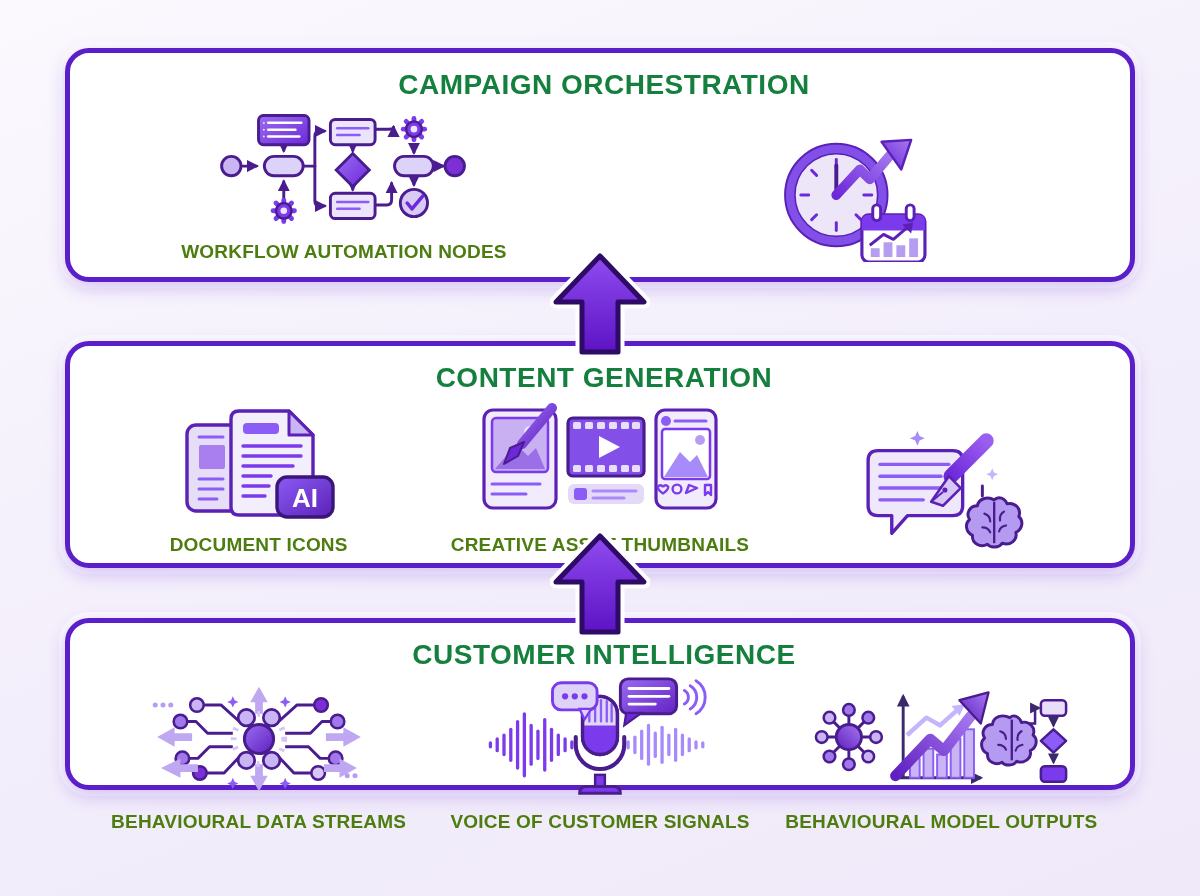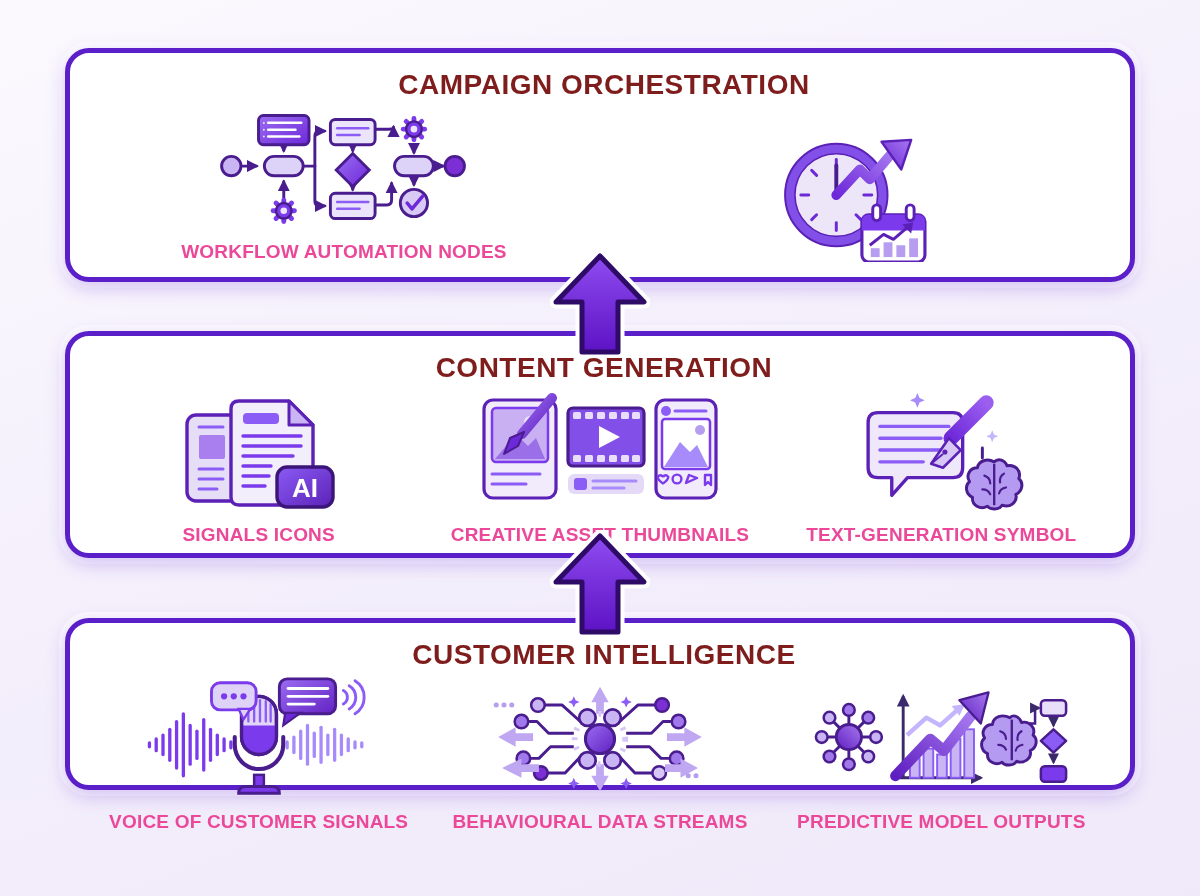--- a/index.html
+++ b/index.html
@@ -13,33 +13,33 @@
   .band{
     position:absolute;left:65px;width:1070px;
     background:#ffffff;
     border:5px solid #5a1fc8;border-radius:24px;
     box-shadow:0 6px 18px rgba(106,44,214,.28), 0 0 0 6px rgba(255,255,255,.65);
     box-sizing:border-box;
     display:flex;flex-direction:column;
     z-index:1;
   }
   .band-top{top:48px;height:234px;}
-  .band-mid{top:331px;height:227px;}
+  .band-mid{top:341px;height:227px;}
   .band-bot{top:618px;height:172px;}
   .band-title{
     text-align:center;margin:16px 0 0 8px;
     font-size:28px;font-weight:800;letter-spacing:.5px;
-    color:#7f1d1d;
+    color:#15803d;
   }
   .items{flex:1;display:flex;align-items:stretch;padding:2px 18px 14px 18px;}
   .item{flex:1;display:flex;flex-direction:column;align-items:center;justify-content:flex-end;}
   .icon-wrap{height:132px;display:flex;align-items:center;justify-content:flex-end;}
   .item-label{
     margin-top:6px;font-size:19px;font-weight:700;letter-spacing:.2px;
-    color:#ec4899;text-align:center;white-space:nowrap;
+    color:#4d7c0f;text-align:center;white-space:nowrap;
   }
   .up-arrow{position:absolute;left:550px;width:100px;height:104px;z-index:2;}
   .arrow1{top:252px;}
   .arrow2{top:532px;}
   svg{display:block;}
   text{font-family:"Liberation Sans","DejaVu Sans",sans-serif;}
 </style>
 </head>
 <body>
 
@@ -209,21 +209,21 @@
               <line x1="70" y1="55" x2="128" y2="55"></line>
               <line x1="70" y1="65" x2="120" y2="65"></line>
               <line x1="70" y1="75" x2="98" y2="75"></line>
               <line x1="70" y1="85" x2="96" y2="85"></line>
               <line x1="70" y1="95" x2="92" y2="95"></line>
             </g>
             <rect x="104" y="76" width="56" height="40" rx="10" fill="url(#dG)" stroke="#3b1678" stroke-width="3.4"></rect>
             <text x="132" y="106" text-anchor="middle" font-size="26" font-weight="bold" fill="#ffffff">AI</text>
           </svg>
         </div>
-        <div class="item-label">SIGNALS ICONS</div>
+        <div class="item-label">DOCUMENT ICONS</div>
       </div>
 
       <div class="item">
         <div class="icon-wrap">
           <svg width="244" height="120" viewBox="0 0 244 120">
             <defs>
               <linearGradient id="aG" x1="0" y1="0" x2="1" y2="1">
                 <stop offset="0" stop-color="#9b6df2"></stop>
                   <stop offset="1" stop-color="#5f1fc0"></stop>
               </linearGradient>
@@ -304,29 +304,90 @@
             <path d="M142,44 l1.8,4.2 L148,50 l-4.2,1.8 L142,56 l-1.8,-4.2 L136,50 l4.2,-1.8 z" fill="#c4b5fd"></path>
             <line x1="132" y1="62" x2="132" y2="72" stroke="#4a1d8f" stroke-width="3" stroke-linecap="round"></line>
 
             <g transform="translate(144,100)">
               <path d="M0,-24 c-7,-4 -16,-1 -17,6 c-8,0 -12,8 -8,14 c-5,4 -4,13 3,16 c-1,8 8,13 15,9 c3,4 12,4 15,-1 c8,3 16,-3 14,-11 c7,-3 8,-12 3,-16 c3,-8 -4,-15 -12,-13 c-2,-6 -9,-8 -13,-4 z" fill="#b49af0" stroke="#4a1d8f" stroke-width="3" stroke-linejoin="round"></path>
               <path d="M0,-22 V20" stroke="#4a1d8f" stroke-width="2.4" fill="none"></path>
               <path d="M-10,-10 q6,2 6,8 M-12,4 q6,0 8,5 M10,-12 q-5,3 -4,9 M12,2 q-6,1 -7,6" stroke="#4a1d8f" stroke-width="2.2" fill="none" stroke-linecap="round"></path>
             </g>
           </svg>
         </div>
-        <div class="item-label">TEXT-GENERATION SYMBOL</div>
       </div>
 
     </div>
   </section>
 
   <section class="band band-bot">
     <h2 class="band-title">CUSTOMER INTELLIGENCE</h2>
     <div class="items">
+
+      <div class="item">
+        <div class="icon-wrap">
+          <svg width="232" height="128" viewBox="0 0 230 132">
+            <defs>
+              <linearGradient id="bG" x1="0" y1="0" x2="1" y2="1">
+                <stop offset="0" stop-color="#9b6df2"></stop>
+                  <stop offset="1" stop-color="#5f1fc0"></stop>
+              </linearGradient>
+            </defs>
+            <g fill="none" stroke="#4a1d8f" stroke-width="3" stroke-linejoin="round">
+              <path d="M97,50 L76,31 H58"></path>
+              <path d="M88,60 H62 L50,48 H41"></path>
+              <path d="M88,74 H64 L52,86 H43"></path>
+              <path d="M97,82 L79,101 H61"></path>
+              <path d="M133,50 L154,31 H172"></path>
+              <path d="M142,60 H168 L180,48 H189"></path>
+              <path d="M142,74 H166 L178,86 H187"></path>
+              <path d="M133,82 L151,101 H169"></path>
+            </g>
+            <circle cx="51" cy="31" r="7" fill="#c9b4f4" stroke="#4a1d8f" stroke-width="2.6"></circle>
+            <circle cx="34" cy="48" r="7" fill="#a177ec" stroke="#4a1d8f" stroke-width="2.6"></circle>
+            <circle cx="36" cy="86" r="7" fill="#a177ec" stroke="#4a1d8f" stroke-width="2.6"></circle>
+            <circle cx="54" cy="101" r="7" fill="#7c2fd4" stroke="#4a1d8f" stroke-width="2.6"></circle>
+            <circle cx="179" cy="31" r="7" fill="#7c2fd4" stroke="#4a1d8f" stroke-width="2.6"></circle>
+            <circle cx="196" cy="48" r="7" fill="#a177ec" stroke="#4a1d8f" stroke-width="2.6"></circle>
+            <circle cx="194" cy="86" r="7" fill="#a177ec" stroke="#4a1d8f" stroke-width="2.6"></circle>
+            <circle cx="176" cy="101" r="7" fill="#d8c7f6" stroke="#4a1d8f" stroke-width="2.6"></circle>
+
+            <g fill="#bfa7f1">
+              <polygon points="10,64 28,54 28,60 46,60 46,68 28,68 28,74"></polygon>
+              <polygon points="14,96 34,86 34,92 52,92 52,100 34,100 34,106"></polygon>
+              <polygon points="220,64 202,54 202,60 184,60 184,68 202,68 202,74"></polygon>
+              <polygon points="216,96 198,86 198,92 182,92 182,100 198,100 198,106"></polygon>
+              <polygon points="115,12 106,28 111,28 111,40 119,40 119,28 124,28"></polygon>
+              <polygon points="115,120 106,104 111,104 111,92 119,92 119,104 124,104"></polygon>
+            </g>
+            <g fill="#b79df0">
+              <circle cx="8" cy="31" r="2.6"></circle>
+                <circle cx="16" cy="31" r="2.6"></circle>
+                <circle cx="24" cy="31" r="2.6"></circle>
+              <circle cx="206" cy="104" r="2.6"></circle>
+                <circle cx="214" cy="104" r="2.6"></circle>
+            </g>
+
+            <g fill="#8b5cf6">
+              <path d="M88,22 l1.8,4 l4,1.8 l-4,1.8 l-1.8,4 l-1.8,-4 l-4,-1.8 l4,-1.8 z"></path>
+              <path d="M142,22 l1.8,4 l4,1.8 l-4,1.8 l-1.8,4 l-1.8,-4 l-4,-1.8 l4,-1.8 z"></path>
+              <path d="M88,106 l1.8,4 l4,1.8 l-4,1.8 l-1.8,4 l-1.8,-4 l-4,-1.8 l4,-1.8 z"></path>
+              <path d="M142,106 l1.8,4 l4,1.8 l-4,1.8 l-1.8,4 l-1.8,-4 l-4,-1.8 l4,-1.8 z"></path>
+            </g>
+
+            <circle cx="115" cy="66" r="26" fill="none" stroke="#d8c7f6" stroke-width="6" stroke-dasharray="3 7"></circle>
+            <circle cx="128" cy="44" r="8.5" fill="#c9b4f4" stroke="#4a1d8f" stroke-width="2.8"></circle>
+            <circle cx="102" cy="44" r="8.5" fill="#c9b4f4" stroke="#4a1d8f" stroke-width="2.8"></circle>
+            <circle cx="128" cy="88" r="8.5" fill="#c9b4f4" stroke="#4a1d8f" stroke-width="2.8"></circle>
+            <circle cx="102" cy="88" r="8.5" fill="#c9b4f4" stroke="#4a1d8f" stroke-width="2.8"></circle>
+            <circle cx="115" cy="66" r="15" fill="url(#bG)" stroke="#4a1d8f" stroke-width="3.2"></circle>
+          </svg>
+        </div>
+        <div class="item-label">BEHAVIOURAL DATA STREAMS</div>
+      </div>
 
       <div class="item">
         <div class="icon-wrap">
           <svg width="250" height="128" viewBox="0 0 250 132">
             <defs>
               <linearGradient id="vG" x1="0" y1="0" x2="1" y2="1">
                 <stop offset="0" stop-color="#9b6df2"></stop>
                   <stop offset="1" stop-color="#6322c3"></stop>
               </linearGradient>
             </defs>
@@ -394,82 +455,20 @@
               <path d="M218,11 a14,14 0 0 1 0,24"></path>
               <path d="M224,6 a20,20 0 0 1 0,34"></path>
             </g>
           </svg>
         </div>
         <div class="item-label">VOICE OF CUSTOMER SIGNALS</div>
       </div>
 
       <div class="item">
         <div class="icon-wrap">
-          <svg width="232" height="128" viewBox="0 0 230 132">
-            <defs>
-              <linearGradient id="bG" x1="0" y1="0" x2="1" y2="1">
-                <stop offset="0" stop-color="#9b6df2"></stop>
-                  <stop offset="1" stop-color="#5f1fc0"></stop>
-              </linearGradient>
-            </defs>
-            <g fill="none" stroke="#4a1d8f" stroke-width="3" stroke-linejoin="round">
-              <path d="M97,50 L76,31 H58"></path>
-              <path d="M88,60 H62 L50,48 H41"></path>
-              <path d="M88,74 H64 L52,86 H43"></path>
-              <path d="M97,82 L79,101 H61"></path>
-              <path d="M133,50 L154,31 H172"></path>
-              <path d="M142,60 H168 L180,48 H189"></path>
-              <path d="M142,74 H166 L178,86 H187"></path>
-              <path d="M133,82 L151,101 H169"></path>
-            </g>
-            <circle cx="51" cy="31" r="7" fill="#c9b4f4" stroke="#4a1d8f" stroke-width="2.6"></circle>
-            <circle cx="34" cy="48" r="7" fill="#a177ec" stroke="#4a1d8f" stroke-width="2.6"></circle>
-            <circle cx="36" cy="86" r="7" fill="#a177ec" stroke="#4a1d8f" stroke-width="2.6"></circle>
-            <circle cx="54" cy="101" r="7" fill="#7c2fd4" stroke="#4a1d8f" stroke-width="2.6"></circle>
-            <circle cx="179" cy="31" r="7" fill="#7c2fd4" stroke="#4a1d8f" stroke-width="2.6"></circle>
-            <circle cx="196" cy="48" r="7" fill="#a177ec" stroke="#4a1d8f" stroke-width="2.6"></circle>
-            <circle cx="194" cy="86" r="7" fill="#a177ec" stroke="#4a1d8f" stroke-width="2.6"></circle>
-            <circle cx="176" cy="101" r="7" fill="#d8c7f6" stroke="#4a1d8f" stroke-width="2.6"></circle>
-
-            <g fill="#bfa7f1">
-              <polygon points="10,64 28,54 28,60 46,60 46,68 28,68 28,74"></polygon>
-              <polygon points="14,96 34,86 34,92 52,92 52,100 34,100 34,106"></polygon>
-              <polygon points="220,64 202,54 202,60 184,60 184,68 202,68 202,74"></polygon>
-              <polygon points="216,96 198,86 198,92 182,92 182,100 198,100 198,106"></polygon>
-              <polygon points="115,12 106,28 111,28 111,40 119,40 119,28 124,28"></polygon>
-              <polygon points="115,120 106,104 111,104 111,92 119,92 119,104 124,104"></polygon>
-            </g>
-            <g fill="#b79df0">
-              <circle cx="8" cy="31" r="2.6"></circle>
-                <circle cx="16" cy="31" r="2.6"></circle>
-                <circle cx="24" cy="31" r="2.6"></circle>
-              <circle cx="206" cy="104" r="2.6"></circle>
-                <circle cx="214" cy="104" r="2.6"></circle>
-            </g>
-
-            <g fill="#8b5cf6">
-              <path d="M88,22 l1.8,4 l4,1.8 l-4,1.8 l-1.8,4 l-1.8,-4 l-4,-1.8 l4,-1.8 z"></path>
-              <path d="M142,22 l1.8,4 l4,1.8 l-4,1.8 l-1.8,4 l-1.8,-4 l-4,-1.8 l4,-1.8 z"></path>
-              <path d="M88,106 l1.8,4 l4,1.8 l-4,1.8 l-1.8,4 l-1.8,-4 l-4,-1.8 l4,-1.8 z"></path>
-              <path d="M142,106 l1.8,4 l4,1.8 l-4,1.8 l-1.8,4 l-1.8,-4 l-4,-1.8 l4,-1.8 z"></path>
-            </g>
-
-            <circle cx="115" cy="66" r="26" fill="none" stroke="#d8c7f6" stroke-width="6" stroke-dasharray="3 7"></circle>
-            <circle cx="128" cy="44" r="8.5" fill="#c9b4f4" stroke="#4a1d8f" stroke-width="2.8"></circle>
-            <circle cx="102" cy="44" r="8.5" fill="#c9b4f4" stroke="#4a1d8f" stroke-width="2.8"></circle>
-            <circle cx="128" cy="88" r="8.5" fill="#c9b4f4" stroke="#4a1d8f" stroke-width="2.8"></circle>
-            <circle cx="102" cy="88" r="8.5" fill="#c9b4f4" stroke="#4a1d8f" stroke-width="2.8"></circle>
-            <circle cx="115" cy="66" r="15" fill="url(#bG)" stroke="#4a1d8f" stroke-width="3.2"></circle>
-          </svg>
-        </div>
-        <div class="item-label">BEHAVIOURAL DATA STREAMS</div>
-      </div>
-
-      <div class="item">
-        <div class="icon-wrap">
           <svg width="262" height="128" viewBox="0 0 262 132">
             <defs>
               <linearGradient id="pG" x1="0" y1="1" x2="1" y2="0">
                 <stop offset="0" stop-color="#5f1fc0"></stop>
                   <stop offset="1" stop-color="#a678f0"></stop>
               </linearGradient>
               <marker id="pAh" viewBox="0 0 10 10" refX="8" refY="5" markerWidth="4.4" markerHeight="4.4" orient="auto-start-reverse">
                 <path d="M0,0L10,5L0,10z" fill="#3b2a6b"></path>
               </marker>
             </defs>
@@ -511,21 +510,21 @@
             </g>
 
             <path d="M222,50 h6 V34 h4" fill="none" stroke="#4a1d8f" stroke-width="2.6" marker-end="url(#pAh)"></path>
             <rect x="234" y="26" width="26" height="16" rx="4" fill="#e8def9" stroke="#4a1d8f" stroke-width="2.6"></rect>
             <line x1="247" y1="44" x2="247" y2="52" stroke="#4a1d8f" stroke-width="2.6" marker-end="url(#pAh)"></line>
             <polygon points="247,56 260,68 247,80 234,68" fill="#8b5cf6" stroke="#4a1d8f" stroke-width="2.6" stroke-linejoin="round"></polygon>
             <line x1="247" y1="82" x2="247" y2="90" stroke="#4a1d8f" stroke-width="2.6" marker-end="url(#pAh)"></line>
             <rect x="234" y="94" width="26" height="16" rx="4" fill="#7c3aed" stroke="#4a1d8f" stroke-width="2.6"></rect>
           </svg>
         </div>
-        <div class="item-label">PREDICTIVE MODEL OUTPUTS</div>
+        <div class="item-label">BEHAVIOURAL MODEL OUTPUTS</div>
       </div>
 
     </div>
   </section>
 
   <svg class="up-arrow arrow1" viewBox="0 0 100 104">
     <defs>
       <linearGradient id="arG1" x1="0" y1="0" x2="0" y2="1">
         <stop offset="0" stop-color="#8f4bf0"></stop>
           <stop offset="1" stop-color="#5d13c4"></stop>

